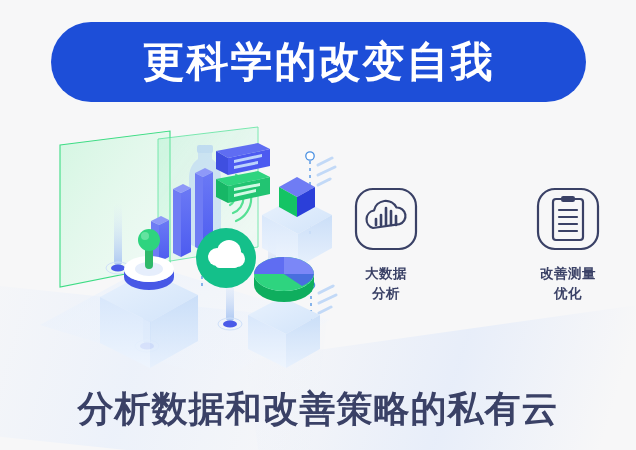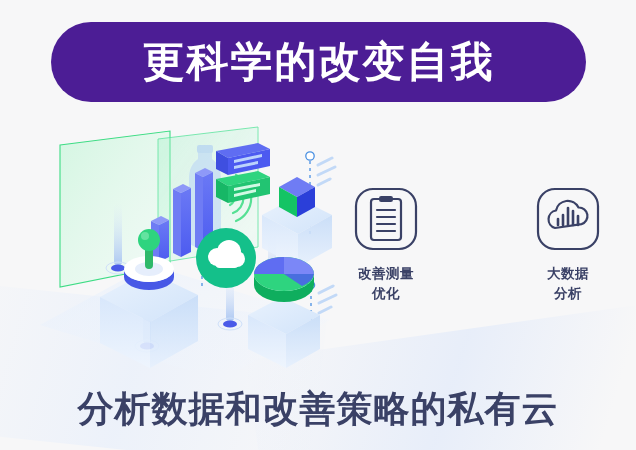--- a/index.html
+++ b/index.html
@@ -43,21 +43,21 @@
     pointer-events: none;
   }
 
   
   .headline-pill {
     position: absolute;
     left: 51px;
     top: 22px;
     width: 535px;
     height: 80px;
-    background: #4c1d95;
+    background: #1d4ed8;
     border-radius: 42px;
     display: flex;
     align-items: center;
     justify-content: center;
   }
   .headline-text {
     color: #ffffff;
     font-size: 42px;
     font-weight: bold;
     letter-spacing: 2px;
@@ -312,20 +312,40 @@
           <circle cx="187" cy="132" r="9"></circle>
           <circle cx="199" cy="127" r="12"></circle>
           <circle cx="207" cy="134" r="8"></circle>
           <rect x="185" y="134" width="24" height="9" rx="4.5"></rect>
         </g>
       </g>
     </svg>
   </div>
 
   <div class="features">
+
+    <div class="feature">
+      <div class="feature-icon">
+        <svg width="66" height="66" viewBox="0 0 66 66" xmlns="http://www.w3.org/2000/svg">
+          <rect x="3" y="3" width="60" height="60" rx="17" ry="17" fill="none" stroke="#3a4166" stroke-width="2.2"></rect>
+          <path d="M20,42 a9,9 0 0 1 1,-17.5 a12,12 0 0 1 22.5,-3 a8.5,8.5 0 0 1 3,16.6 z" fill="none" stroke="#3a4166" stroke-width="2.2" stroke-linejoin="round"></path>
+          <g stroke="#3a4166" stroke-width="2.6" stroke-linecap="round">
+            <line x1="23" y1="39" x2="23" y2="33"></line>
+            <line x1="28" y1="39" x2="28" y2="29"></line>
+            <line x1="33" y1="39" x2="33" y2="22"></line>
+            <line x1="38" y1="39" x2="38" y2="25"></line>
+            <line x1="43" y1="39" x2="43" y2="30"></line>
+          </g>
+        </svg>
+      </div>
+      <div class="feature-label">
+        <span>大数据</span>
+        <span class="l2">分析</span>
+      </div>
+    </div>
 
     <div class="feature">
       <div class="feature-icon">
         <svg width="66" height="66" viewBox="0 0 66 66" xmlns="http://www.w3.org/2000/svg">
           <rect x="3" y="3" width="60" height="60" rx="17" ry="17" fill="none" stroke="#3a4166" stroke-width="2.2"></rect>
           <rect x="18" y="13" width="30" height="41" rx="3" fill="none" stroke="#3a4166" stroke-width="2.2"></rect>
           <rect x="26" y="10" width="14" height="6" rx="2.2" fill="#3a4166"></rect>
           <g stroke="#3a4166" stroke-width="2.2" stroke-linecap="round">
             <line x1="24" y1="24" x2="42" y2="24"></line>
             <line x1="24" y1="31" x2="42" y2="31"></line>
@@ -333,37 +353,17 @@
             <line x1="24" y1="45" x2="42" y2="45"></line>
           </g>
         </svg>
       </div>
       <div class="feature-label">
         <span>改善测量</span>
         <span class="l2">优化</span>
       </div>
     </div>
 
-    <div class="feature">
-      <div class="feature-icon">
-        <svg width="66" height="66" viewBox="0 0 66 66" xmlns="http://www.w3.org/2000/svg">
-          <rect x="3" y="3" width="60" height="60" rx="17" ry="17" fill="none" stroke="#3a4166" stroke-width="2.2"></rect>
-          <path d="M20,42 a9,9 0 0 1 1,-17.5 a12,12 0 0 1 22.5,-3 a8.5,8.5 0 0 1 3,16.6 z" fill="none" stroke="#3a4166" stroke-width="2.2" stroke-linejoin="round"></path>
-          <g stroke="#3a4166" stroke-width="2.6" stroke-linecap="round">
-            <line x1="23" y1="39" x2="23" y2="33"></line>
-            <line x1="28" y1="39" x2="28" y2="29"></line>
-            <line x1="33" y1="39" x2="33" y2="22"></line>
-            <line x1="38" y1="39" x2="38" y2="25"></line>
-            <line x1="43" y1="39" x2="43" y2="30"></line>
-          </g>
-        </svg>
-      </div>
-      <div class="feature-label">
-        <span>大数据</span>
-        <span class="l2">分析</span>
-      </div>
-    </div>
-
   </div>
 
   <div class="tagline">分析数据和改善策略的私有云</div>
 
 </div>
 
 </body></html>

